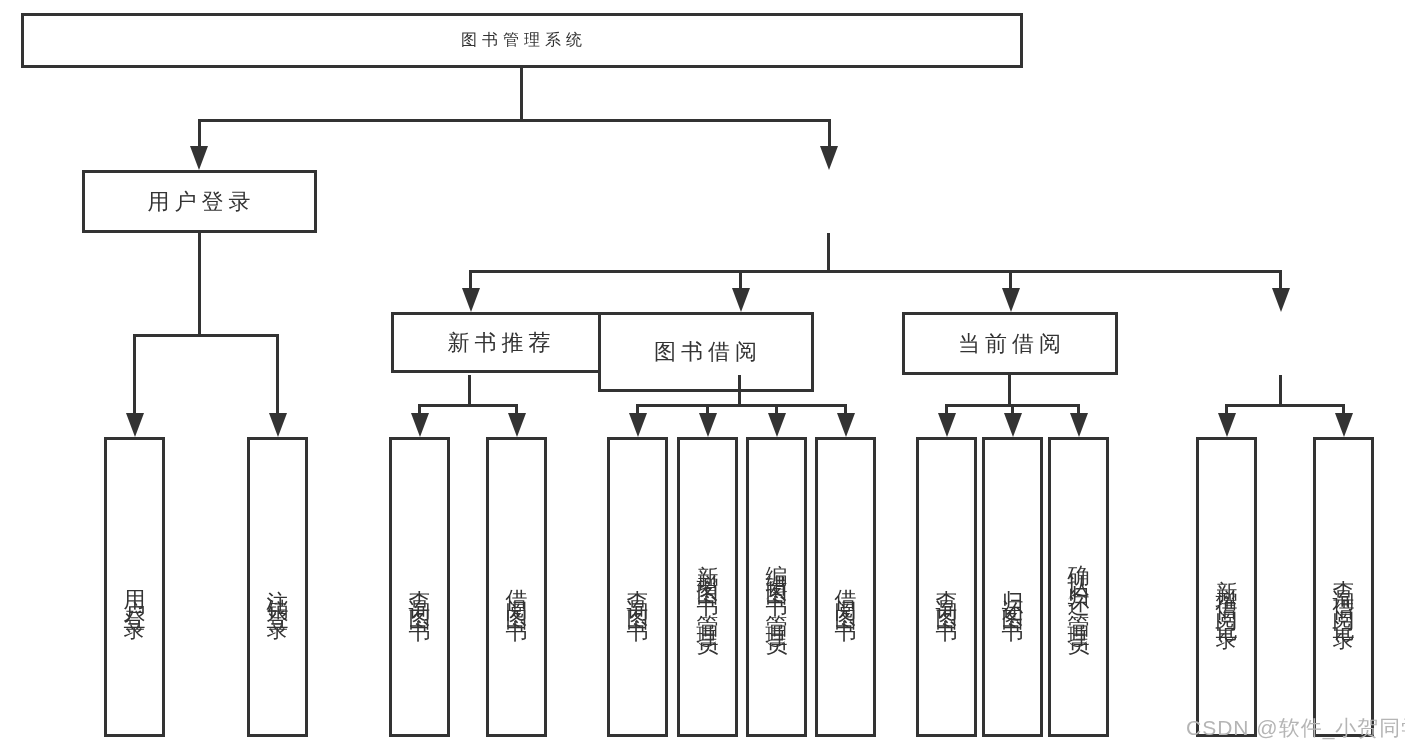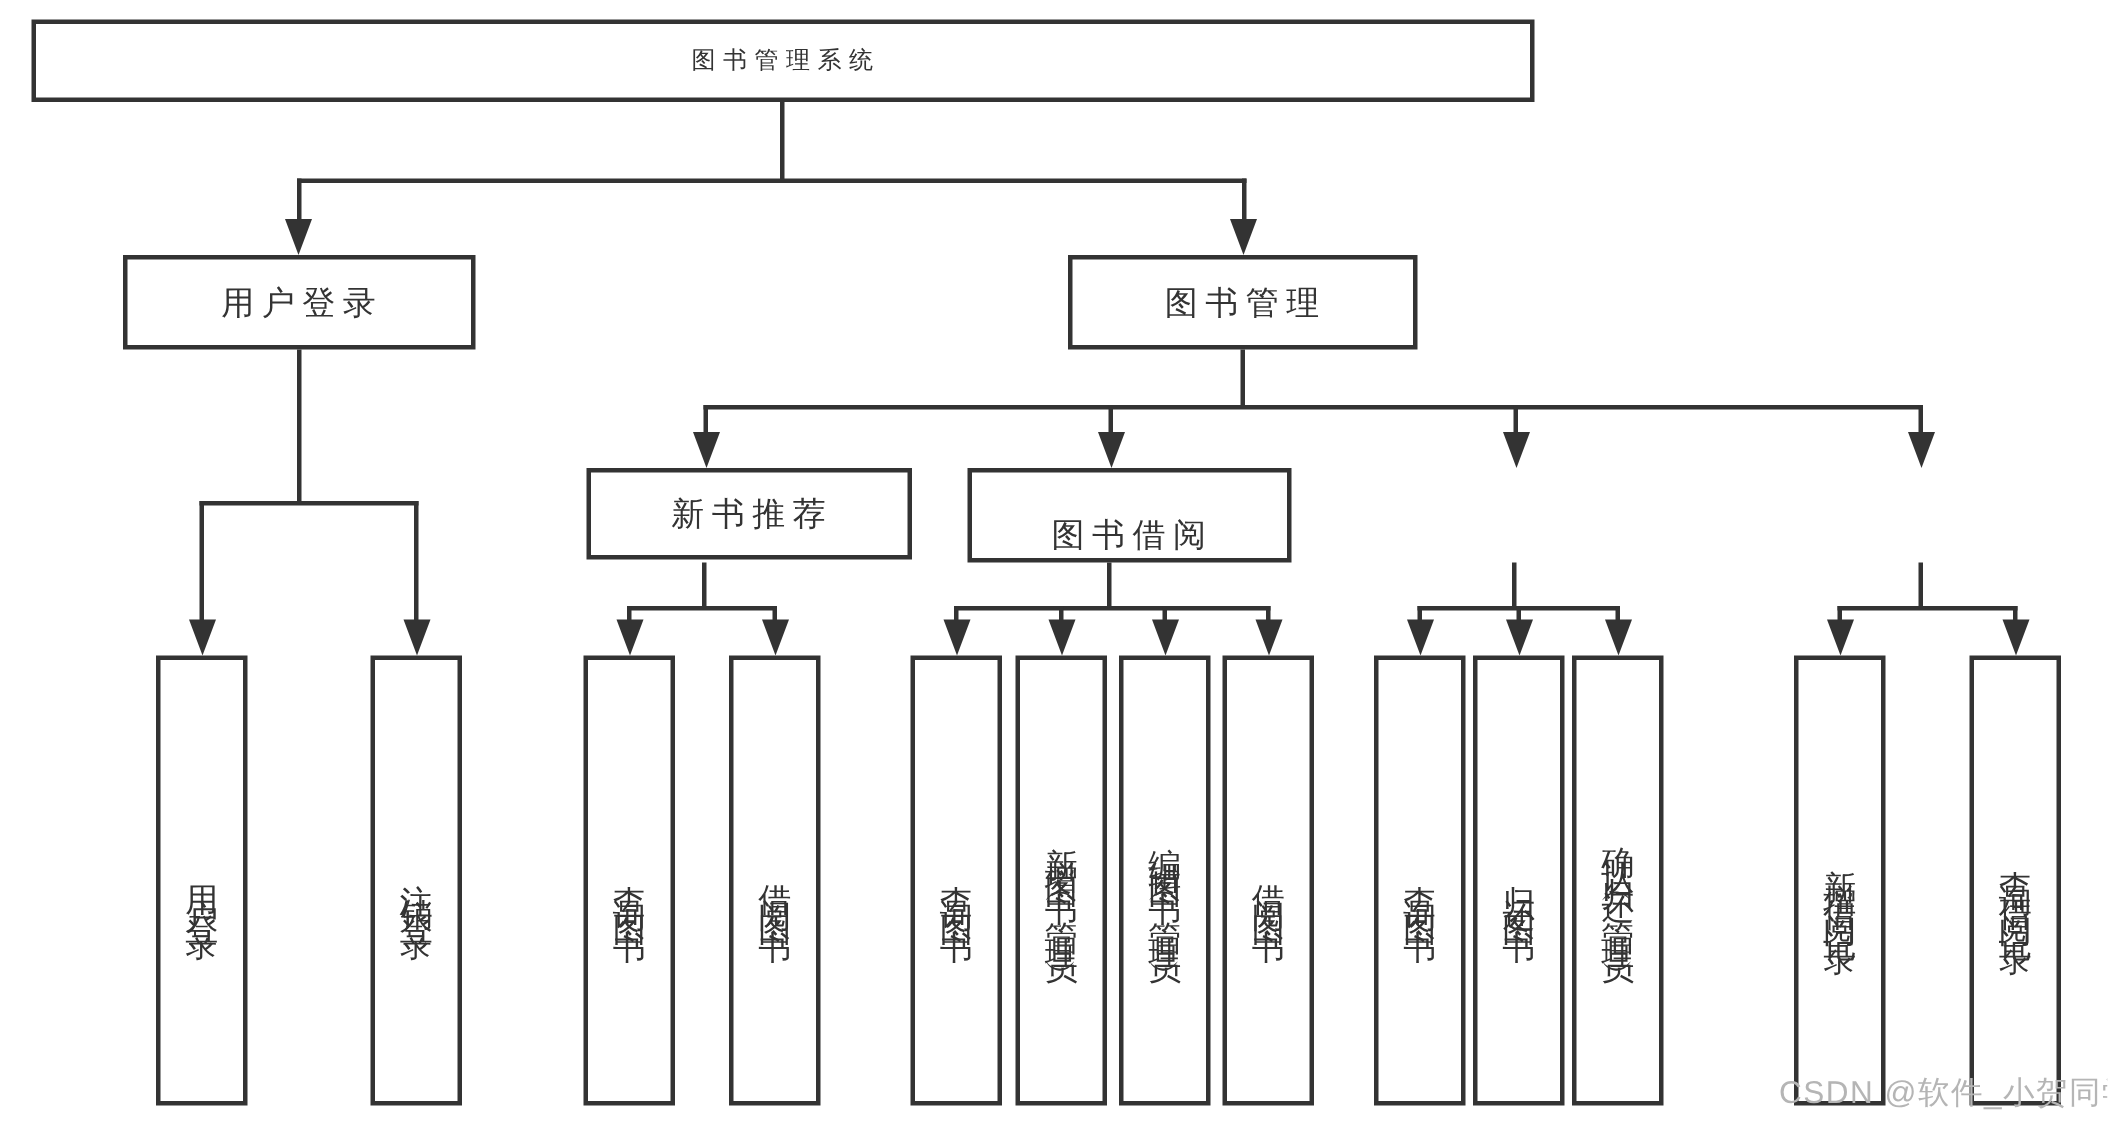--- a/index.html
+++ b/index.html
@@ -71,29 +71,29 @@
 
 <div class="stage">
 
   <div class="box root-box" style="left:21px;top:13px;width:1002px;height:55px;">
     <span class="lbl">图书管理系统</span>
   </div>
 
   <div class="box" style="left:82px;top:170px;width:235px;height:63px;">
     <span class="lbl">用户登录</span>
   </div>
-  <div class="box" style="left:712px;top:170px;width:233px;height:63px;">
-    <span class="lbl">图书管理</span>
-  </div>
 
   <div class="box" style="left:362px;top:312px;width:217px;height:61px;margin-left:29px;">
     <span class="lbl">新书推荐</span>
   </div>
-  <div class="box" style="left:645px;top:312px;width:216px;height:63px;align-items:flex-end;">
+  <div class="box" style="left:598px;top:312px;width:216px;height:80px;">
     <span class="lbl">图书借阅</span>
+  </div>
+  <div class="box" style="left:902px;top:312px;width:216px;height:63px;">
+    <span class="lbl">当前借阅</span>
   </div>
 
   <div class="leaf" style="left:104px;">
     <span class="vlbl">用户登录</span>
   </div>
   <div class="leaf" style="left:247px;">
     <span class="vlbl">注销登录</span>
   </div>
 
   <div class="leaf" style="left:389px;">

